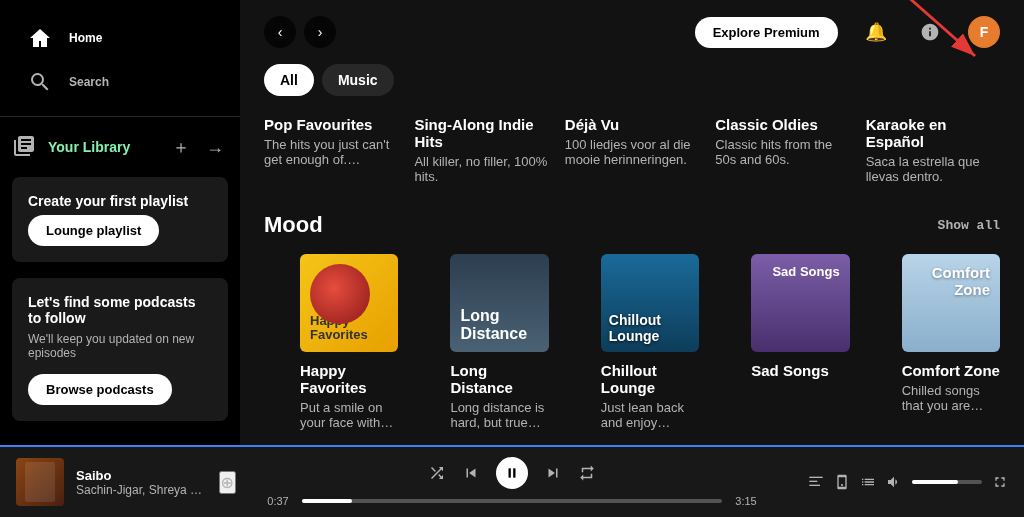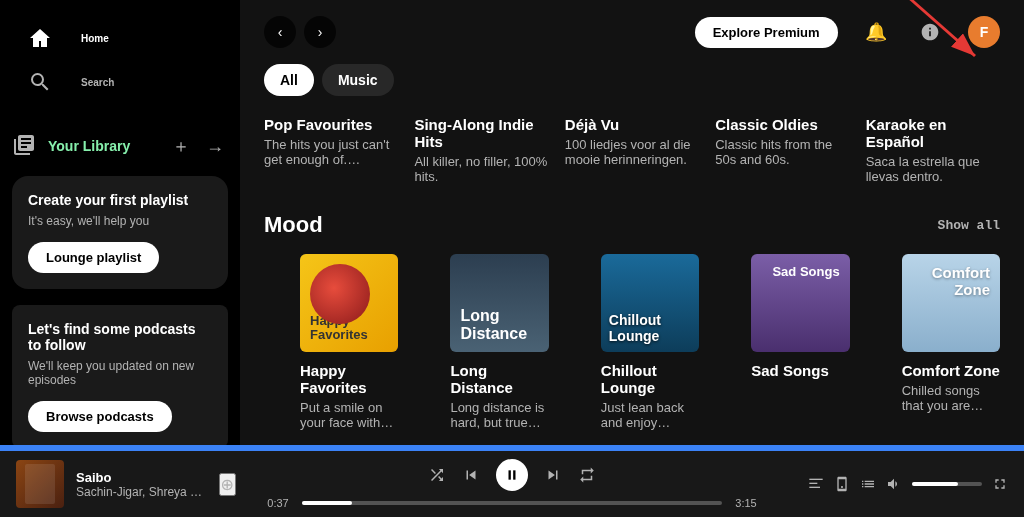--- a/index.html
+++ b/index.html
@@ -3,30 +3,30 @@
   <meta charset="utf-8">
   <style>
     * { margin: 0; padding: 0; box-sizing: border-box; }
     body { font-family: 'Helvetica Neue', Arial, sans-serif; background: #000; color: #fff; width: 1024px; height: 517px; overflow: hidden; display: flex; flex-direction: column; }
 
     .main-layout { display: flex; flex: 1; overflow: hidden; }
 
     
     .sidebar { width: 240px; background: #000; display: flex; flex-direction: column; flex-shrink: 0; padding: 8px 0; }
     .sidebar-nav { padding: 8px 16px; }
-    .sidebar-item { display: flex; align-items: center; gap: 29px; padding: 10px 12px; border-radius: 6px; cursor: pointer; color: #b3b3b3; font-size: 10px; font-weight: 600; }
+    .sidebar-item { display: flex; align-items: center; gap: 17px; padding: 10px 12px; border-radius: 6px; cursor: pointer; color: #b3b3b3; font-size: 12px; font-weight: 600; }
     .sidebar-item.active { color: #fff; }
     .sidebar-item .icon { width: 24px; height: 24px; display: flex; align-items: center; justify-content: center; }
     .sidebar-divider { height: 1px; background: #282828; margin: 4px 0; }
     .your-library-row { display: flex; align-items: center; padding: 10px 12px 6px 12px; }
     .your-library-label { display: flex; align-items: center; gap: 12px; color: #86efac; font-size: 14px; font-weight: 600; flex: 1; cursor: pointer; }
     .library-actions { display: flex; gap: 8px; }
     .icon-btn { background: none; border: none; color: #b3b3b3; cursor: pointer; font-size: 18px; padding: 4px; border-radius: 50%; display: flex; align-items: center; justify-content: center; }
 
-    .create-playlist-card { background: #1a1a1a; border-radius: 16px; margin: 8px 12px; padding: 16px; }
+    .create-playlist-card { background: #1a1a1a; border-radius: 8px; margin: 8px 12px; padding: 16px; }
     .card-title { font-size: 14px; font-weight: 700; color: #fff; margin-bottom: 6px; }
     .card-subtitle { font-size: 12px; color: #b3b3b3; margin-bottom: 14px; }
     .card-btn { background: #fff; color: #000; border: none; border-radius: 20px; padding: 8px 18px; font-size: 13px; font-weight: 700; cursor: pointer; }
 
     .podcast-card { background: #1a1a1a; border-radius: 8px; margin: 8px 12px; padding: 16px; }
 
     
     .main-content { flex: 1; background: #121212; overflow-y: auto; display: flex; flex-direction: column; }
     .top-bar { display: flex; align-items: center; justify-content: space-between; padding: 16px 24px; background: #121212; position: sticky; top: 0; z-index: 10; }
     .nav-arrows { display: flex; gap: 8px; }
@@ -56,21 +56,21 @@
     .show-all { font-size: 13px; font-weight: 600; color: #b3b3b3; cursor: pointer; font-family: Liberation Mono, monospace; }
 
     
     .mood-row { display: flex; gap: 16px; overflow: hidden; }
     .mood-card { flex: 1; min-width: 0; cursor: pointer; padding-left: 36px; }
     .mood-card-img { width: 100%; aspect-ratio: 1; border-radius: 6px; overflow: hidden; position: relative; margin-bottom: 10px; background: #333; }
     .mood-card-title { font-size: 15px; font-weight: 700; color: #fff; margin-bottom: 4px; }
     .mood-card-desc { font-size: 13px; color: #b3b3b3; overflow: hidden; display: -webkit-box; -webkit-line-clamp: 2; -webkit-box-orient: vertical; }
 
     
-    .player-bar { height: 72px; background: #181818; border-top: 6px solid #3b82f6; display: flex; align-items: center; padding: 0 16px; gap: 16px; flex-shrink: 0; }
+    .player-bar { height: 72px; background: #181818; border-top: 2px solid #3b82f6; display: flex; align-items: center; padding: 0 16px; gap: 16px; flex-shrink: 0; }
     .player-track { display: flex; align-items: center; gap: 12px; width: 220px; }
     .player-album-art { width: 48px; height: 48px; border-radius: 4px; background: #5a3a2a; overflow: hidden; flex-shrink: 0; position: relative; }
     .player-track-info { flex: 1; min-width: 0; }
     .player-track-name { font-size: 13px; font-weight: 600; color: #fff; white-space: nowrap; overflow: hidden; text-overflow: ellipsis; }
     .player-track-artist { font-size: 12px; color: #b3b3b3; white-space: nowrap; overflow: hidden; text-overflow: ellipsis; }
     .player-add-btn { color: #b3b3b3; font-size: 16px; cursor: pointer; }
 
     .player-controls { flex: 1; display: flex; flex-direction: column; align-items: center; gap: 6px; }
     .player-buttons { display: flex; align-items: center; gap: 16px; }
     .ctrl-btn { background: none; border: none; color: #b3b3b3; cursor: pointer; font-size: 16px; display: flex; align-items: center; justify-content: center; }
@@ -122,21 +122,20 @@
         <span>Your Library</span>
       </div>
       <div class="library-actions">
         <button class="icon-btn">＋</button>
         <button class="icon-btn">→</button>
       </div>
     </div>
 
     <div class="create-playlist-card">
       <div class="card-title">Create your first playlist</div>
-      <div class="card-subtitle">It's easy, we'll help you</div>
       <button class="card-btn">Lounge playlist</button>
     </div>
 
     <div class="podcast-card">
       <div class="card-title">Let's find some podcasts to follow</div>
       <div class="card-subtitle">We'll keep you updated on new episodes</div>
       <button class="card-btn">Browse podcasts</button>
     </div>
   </div>
 

